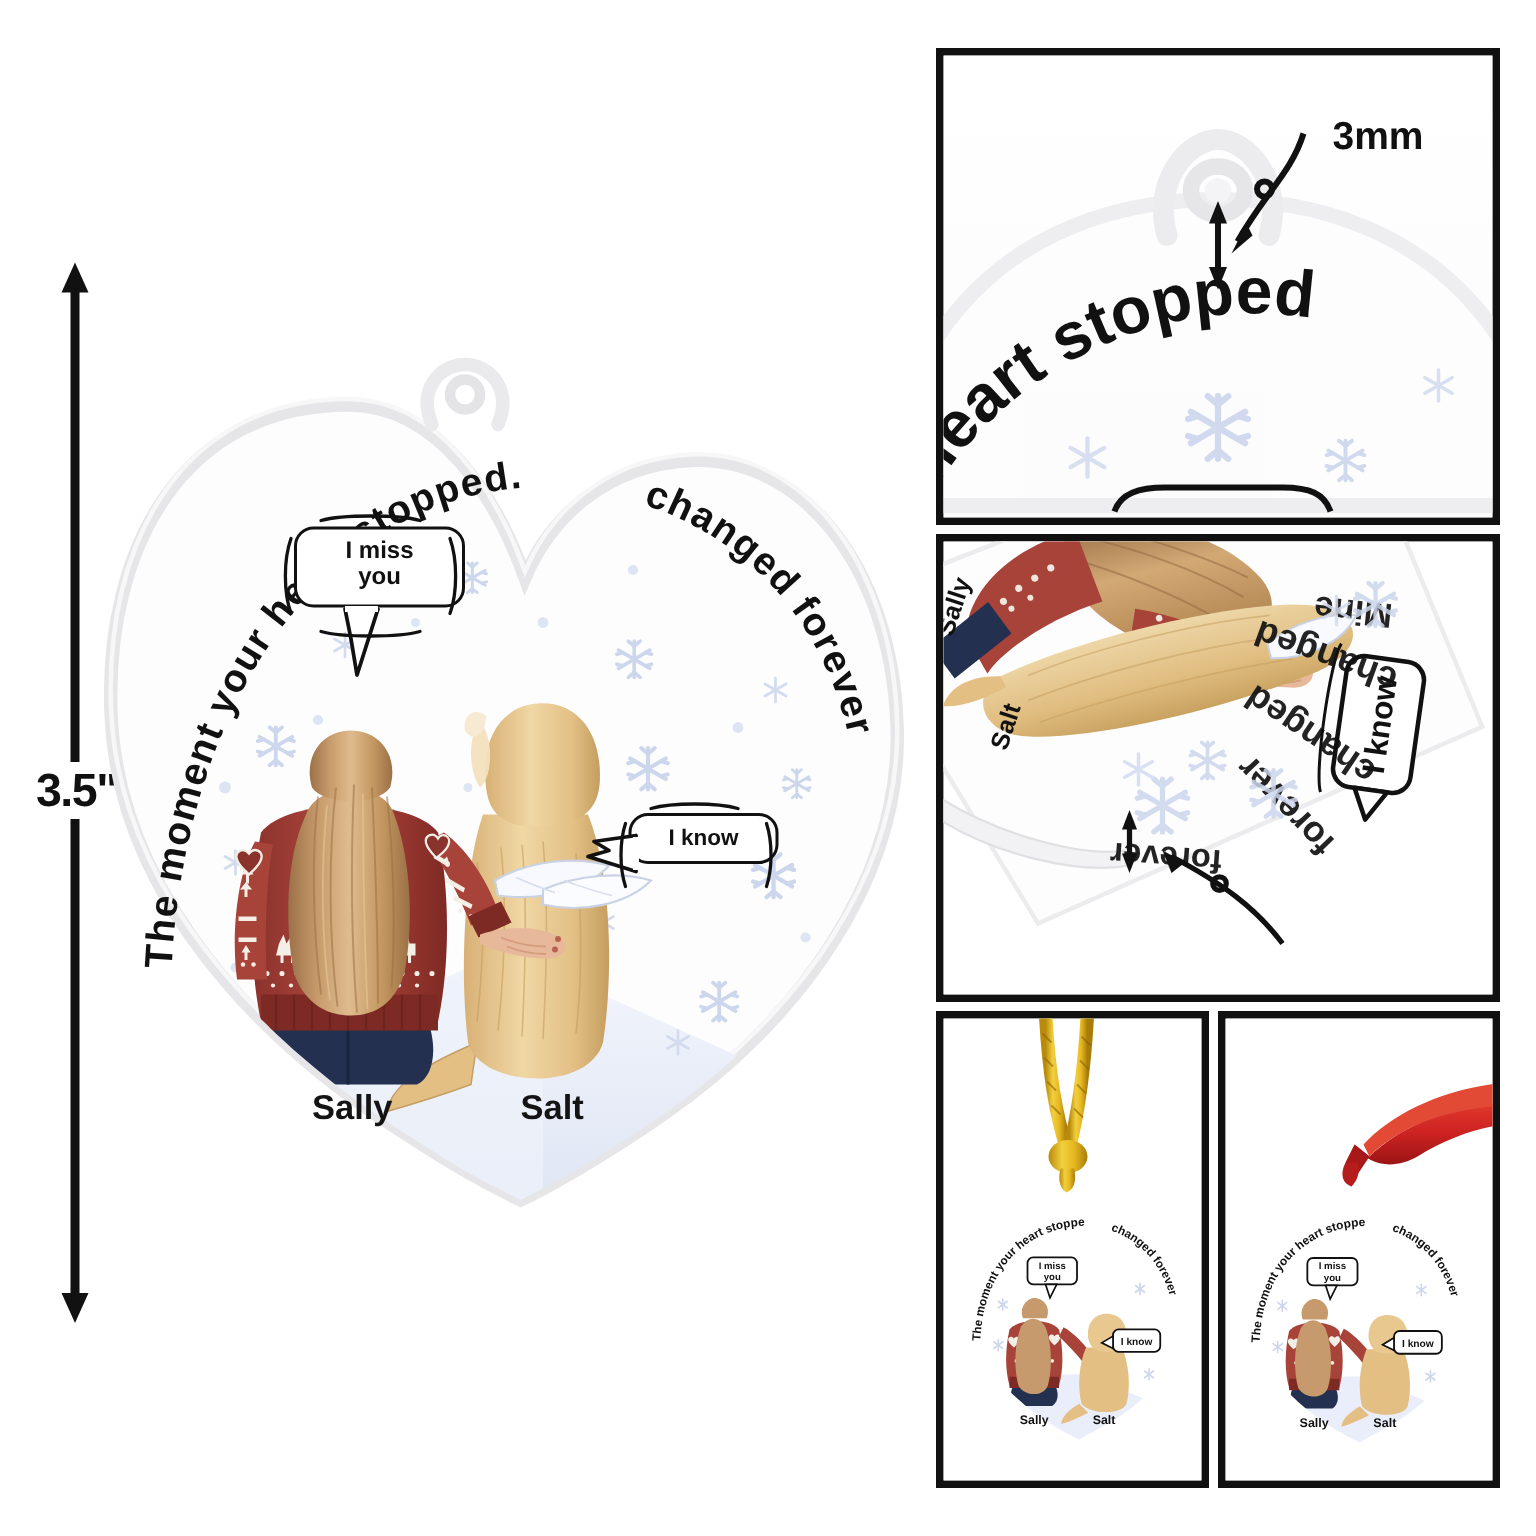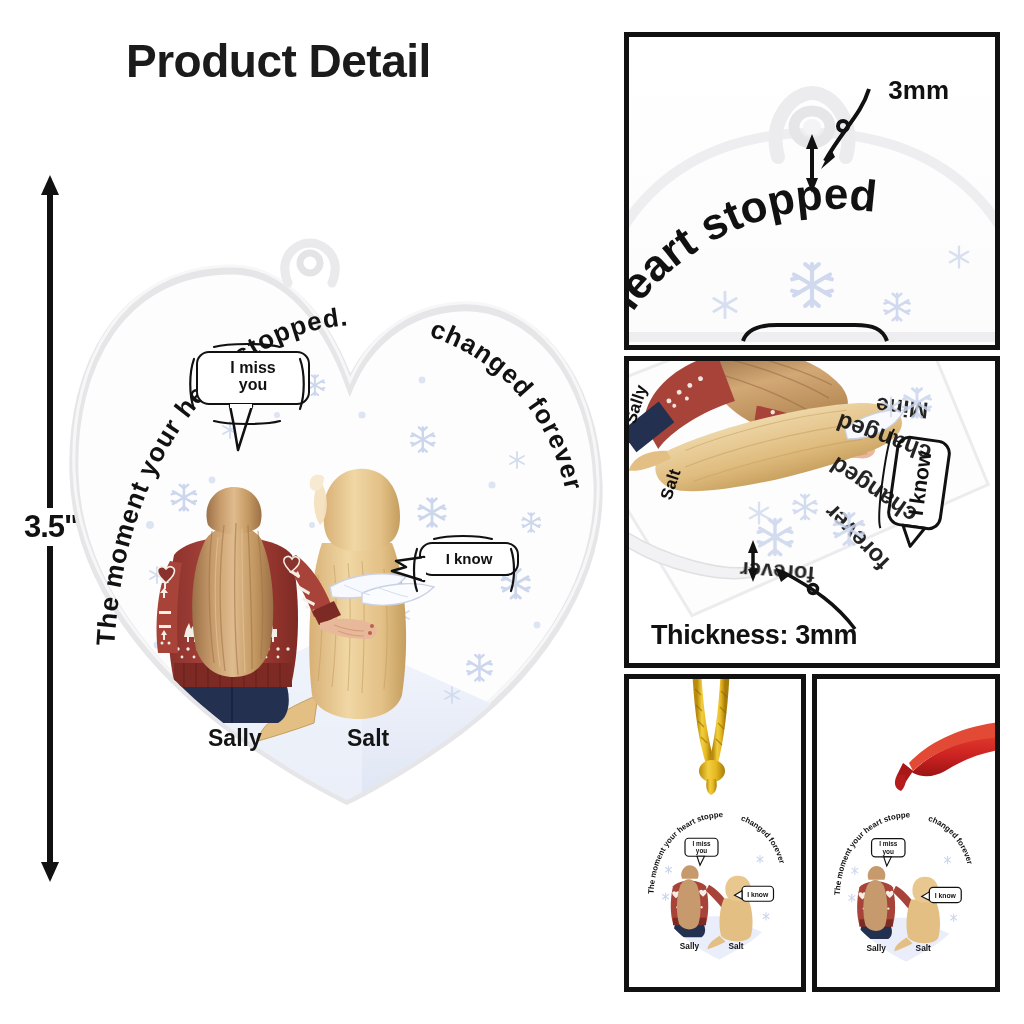--- a/index.html
+++ b/index.html
@@ -49,21 +49,20 @@
   .lbl-thick{left:22px;bottom:12px;font-size:27px;letter-spacing:-0.4px;}
 
   svg{display:block;overflow:visible;}
   .nosel{user-select:none;}
 </style>
 </head>
 <body>
 
 <div class="page">
 
-  <div class="page-title nosel">Product Detail</div>
 
   <div class="dim-arrow">
     <svg width="24" height="707" viewBox="0 0 24 707">
       <line x1="12" y1="14" x2="12" y2="693" stroke="#111" stroke-width="6"></line>
       <polygon points="12,0 3,20 21,20" fill="#111"></polygon>
       <polygon points="12,707 3,687 21,687" fill="#111"></polygon>
     </svg>
   </div>
   <div class="dim-label nosel">3.5"</div>
 
@@ -539,21 +538,20 @@
       <g>
         <line x1="124" y1="186" x2="124" y2="214" stroke="#111" stroke-width="3.5"></line>
         <polygon points="124,179 119,192 129,192" fill="#111"></polygon>
         <polygon points="124,221 119,208 129,208" fill="#111"></polygon>
       </g>
 
       <path d="M 226 268 C 208 244, 186 228, 152 210" fill="none" stroke="#111" stroke-width="3.5"></path>
       <circle cx="184" cy="228" r="4.5" fill="none" stroke="#111" stroke-width="3.5"></circle>
       <polygon points="146,206 152,221 161,214" fill="#111"></polygon>
     </svg>
-    <div class="mm-label lbl-thick nosel">Thickness: 3mm</div>
   </div>
 
   <div class="panel p-bl">
     <svg width="172" height="308" viewBox="0 0 172 308">
       <defs>
         <linearGradient id="goldg" x1="0" y1="0" x2="1" y2="0">
           <stop offset="0" stop-color="#b98a0c"></stop>
             <stop offset="0.35" stop-color="#f2cf3e"></stop>
           <stop offset="0.65" stop-color="#e6b822"></stop>
             <stop offset="1" stop-color="#a87c08"></stop>

